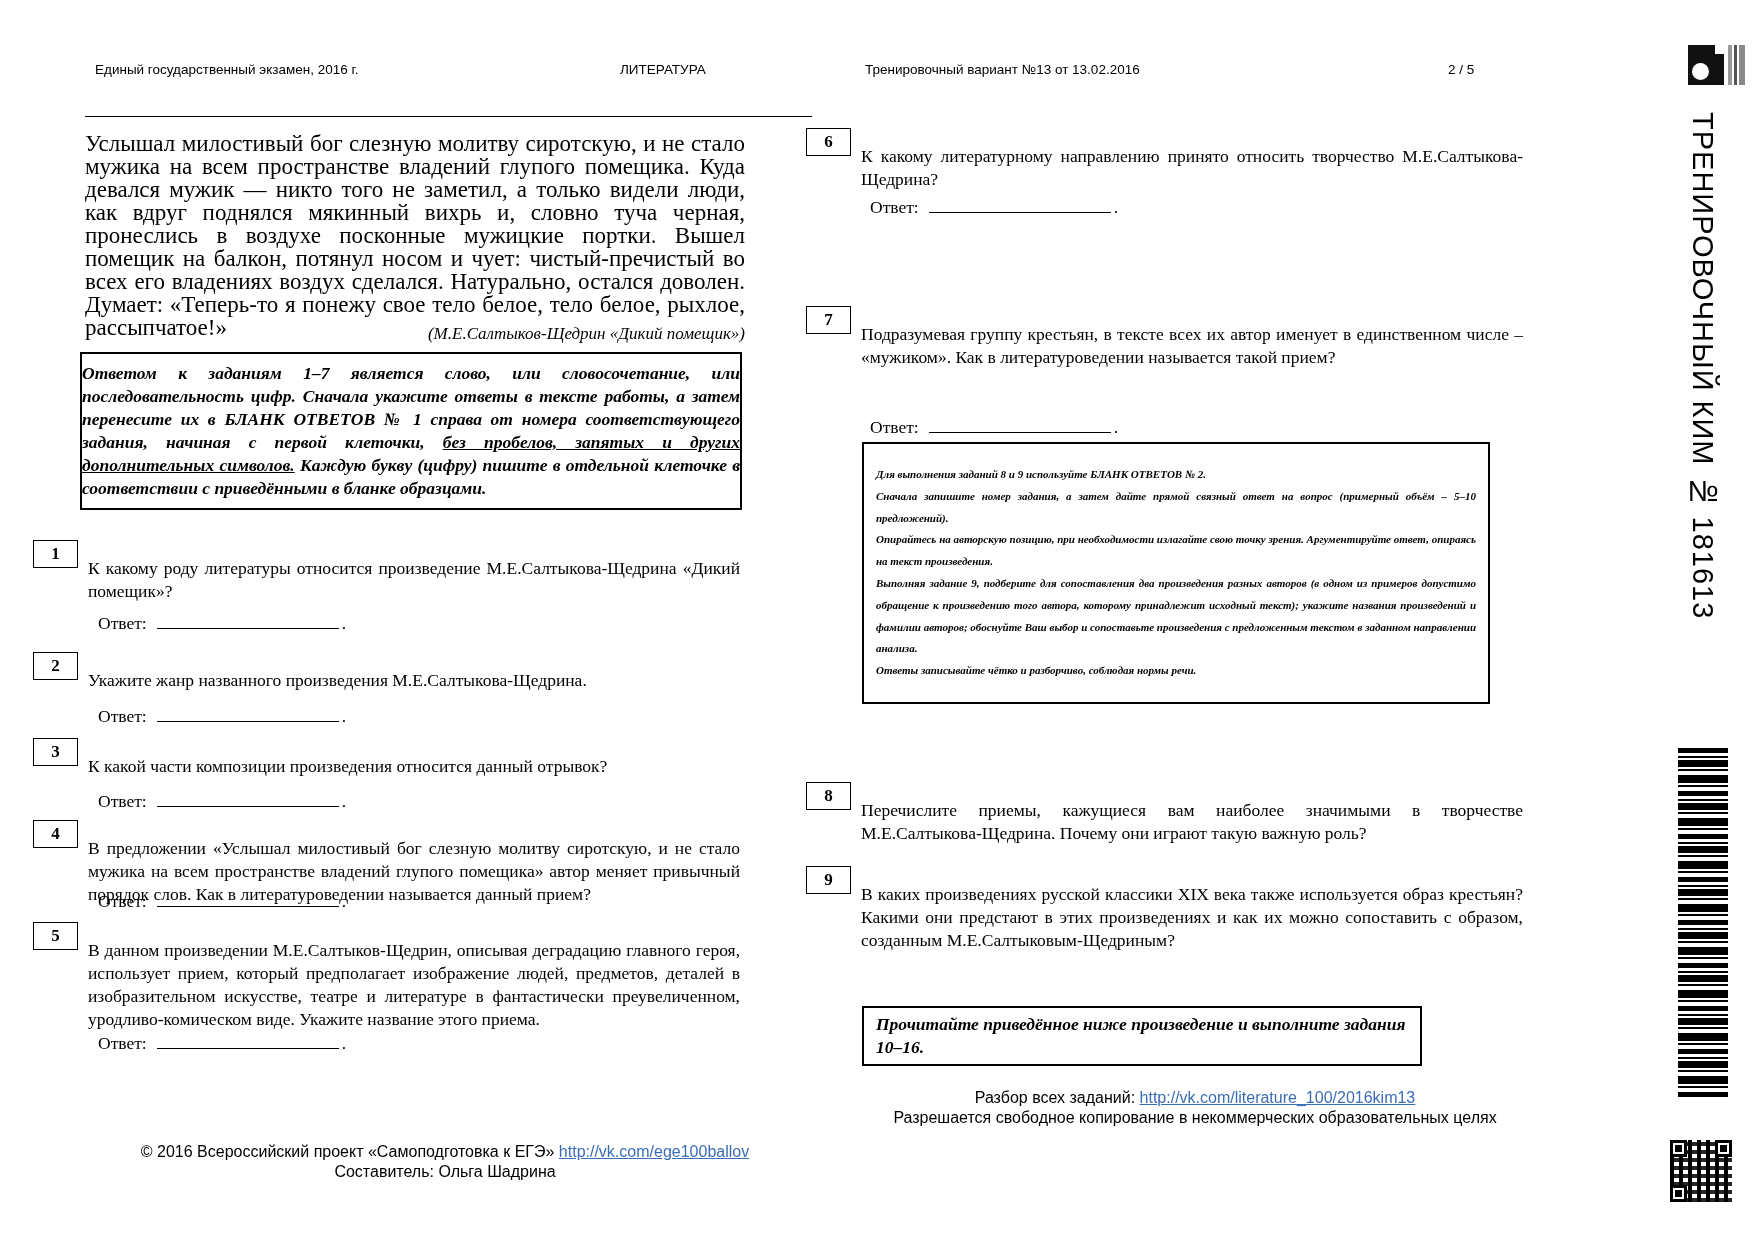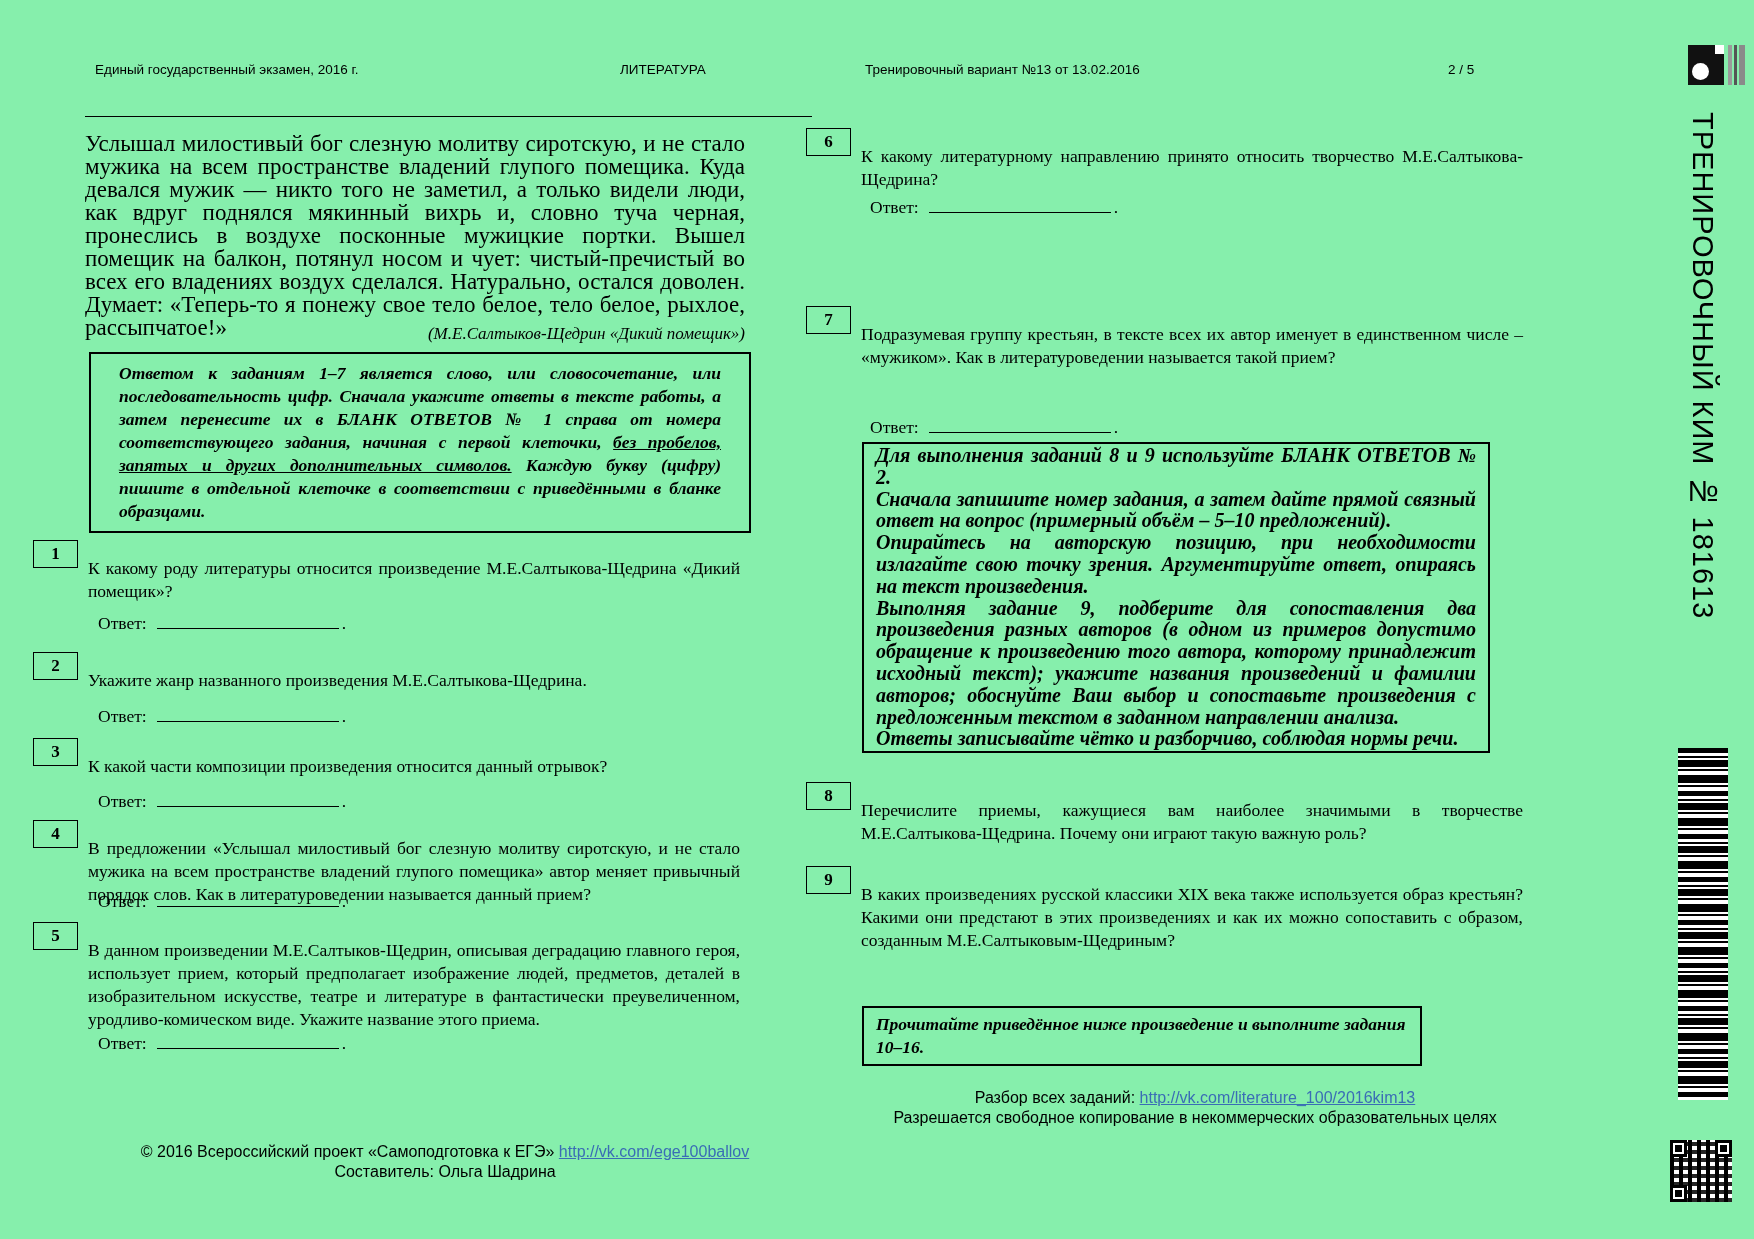--- a/index.html
+++ b/index.html
@@ -1,17 +1,17 @@
 <!DOCTYPE html>
 <html><head>
 <meta charset="utf-8">
 <style>
   html,body { margin:0; padding:0; background:#e8e8e8; }
   .page {
-    position:relative; width:1754px; height:1239px; background:#86efac;
+    position:relative; width:1754px; height:1239px; background:#ffffff;
     font-family:"Liberation Serif", serif; color:#000; overflow:hidden;
   }
 
   
   .hdr { position:absolute; top:62px; font-size:13.5px; font-family:"Liberation Sans", sans-serif; white-space:nowrap; }
   .hdr-left { left:95px; }
   .hdr-center { left:620px; }
   .hdr-right { left:865px; }
   .hdr-page { left:1448px; }
   .hdr-rule { position:absolute; top:116px; left:85px; width:727px; border-top:1.6px solid #000; }
@@ -19,23 +19,23 @@
   
   .abs { position:absolute; }
   .excerpt { left:85px; top:132px; width:660px; font-size:23px; line-height:23px; text-align:justify; }
   .attribution { left:85px; top:324px; width:660px; font-size:17px; font-style:italic; text-align:right; }
 
   .inbox {
     border:2px solid #000; box-sizing:border-box;
     font-weight:bold; font-style:italic; text-align:justify;
   }
   .inbox p { margin:0; }
-  .box1 { left:89px; top:352px; width:662px; padding:8px 28px; font-size:17.5px; line-height:23px; }
+  .box1 { left:80px; top:352px; width:662px; padding:8px 0; font-size:17.5px; line-height:23px; }
   .box1 .u { text-decoration:underline; }
-  .box2 { left:862px; top:442px; width:628px; padding:1px 12px; font-size:20px; line-height:21.8px; }
+  .box2 { left:862px; top:442px; width:628px; padding:20px 12px; font-size:11px; line-height:21.8px; }
   .notebox { left:862px; top:962px; width:560px; padding:5px 12px; font-size:17.5px; line-height:23px; text-align:left;margin-top:44px; }
 
   
   .q { position:absolute; display:flex; gap:10px; }
   .qnum {
     flex:none; width:45px; height:28px; border:1.6px solid #000; box-sizing:border-box;
     display:flex; align-items:center; justify-content:center;
     font-weight:bold; font-size:17px;
   }
   .qtext { font-size:17.5px; line-height:23px; text-align:justify; margin-top:17px; }

